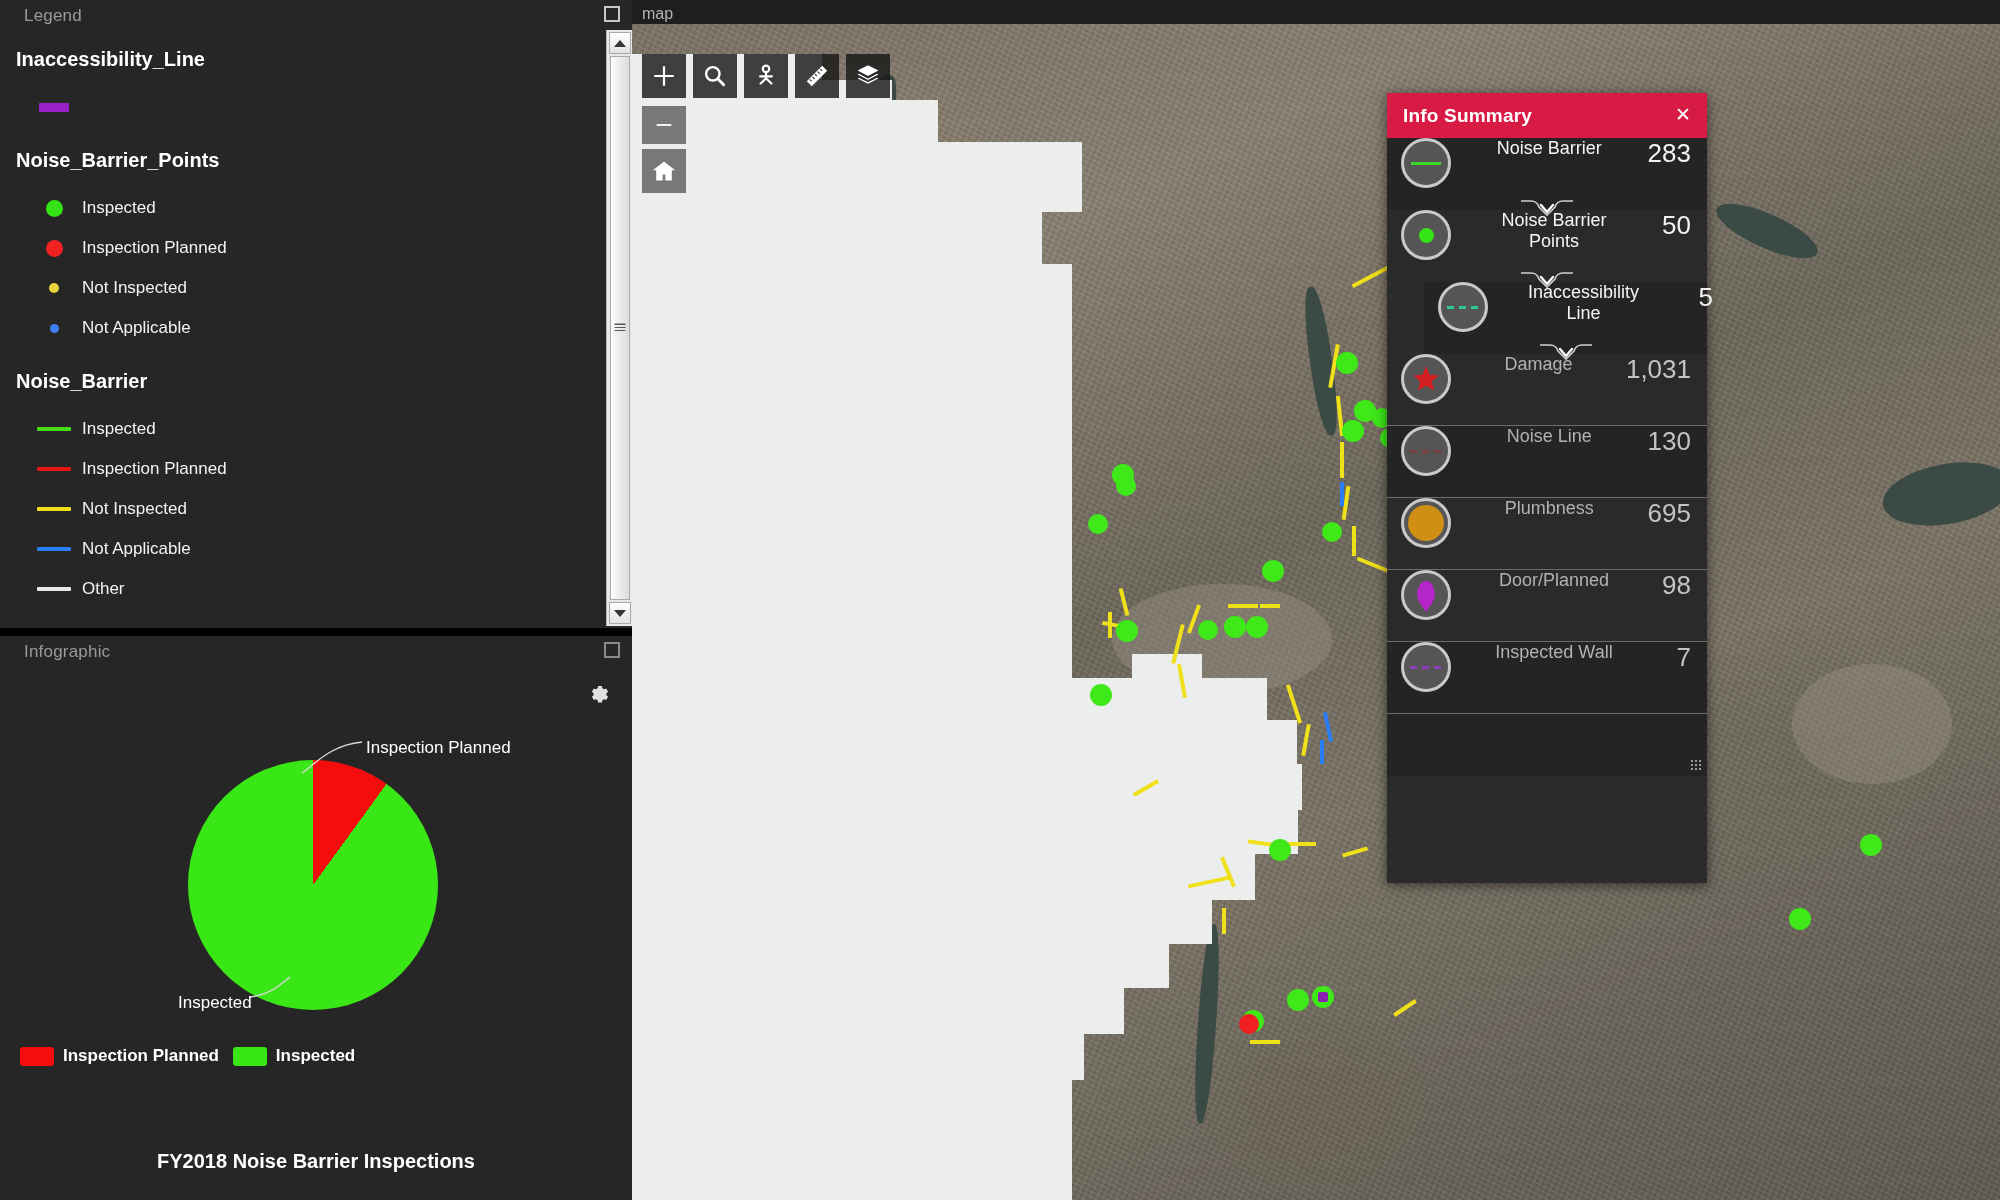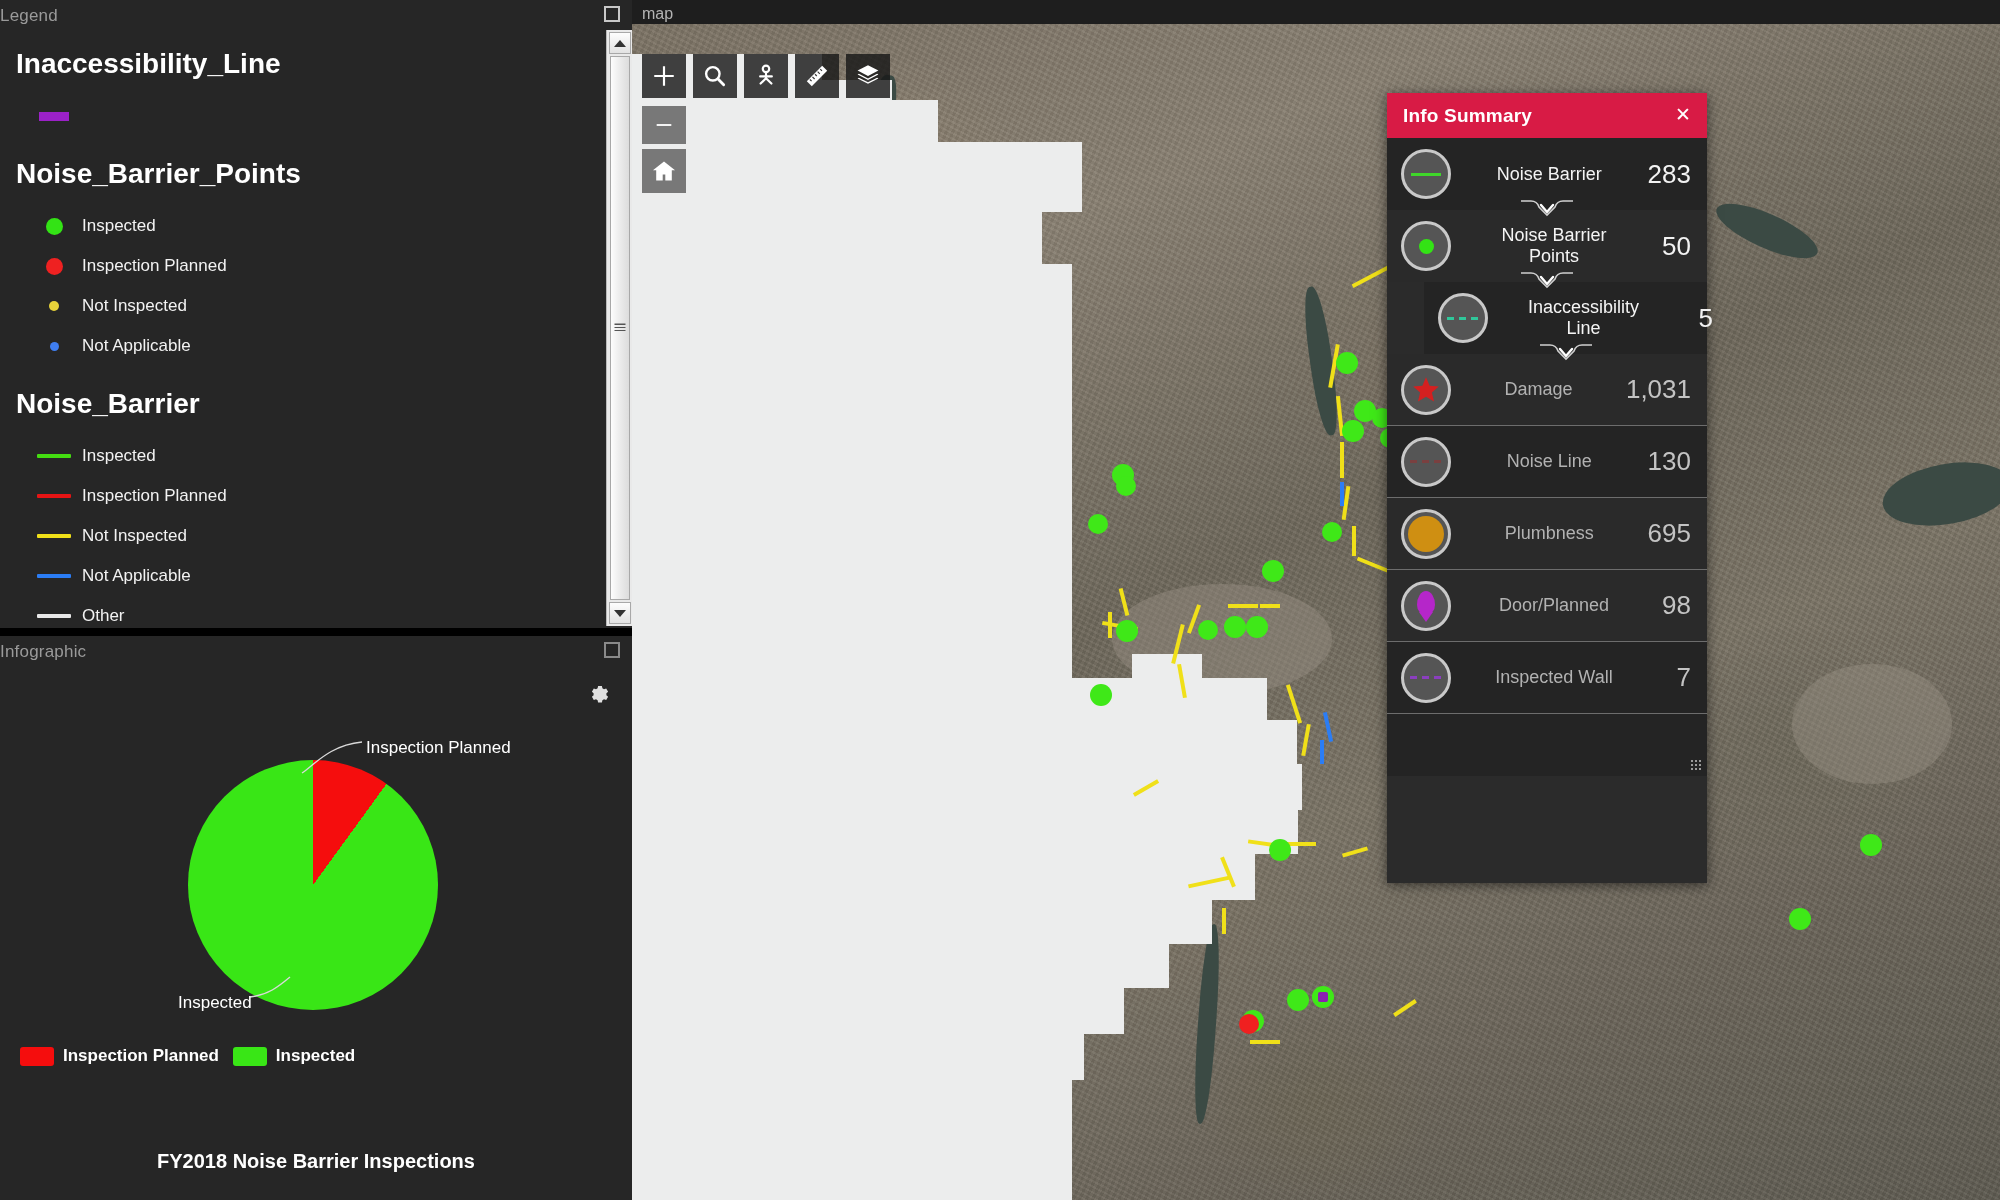--- a/index.html
+++ b/index.html
@@ -17,37 +17,37 @@
     background: #000;
   }
 
   
   .legend-panel {
     position: absolute; left: 0; top: 0; width: 632px; height: 632px;
     background: #262626;
     border-bottom: 4px solid #000;
   }
   .panel-title {
-    position: absolute; left: 0; top: 6px;
+    position: absolute; left: 24px; top: 6px;
     font-size: 17px; color: #9a9a9a; letter-spacing: .2px;
   }
   .panel-restore {
     position: absolute; right: 12px; top: 6px;
     width: 16px; height: 16px;
     border: 2px solid #c8c8c8;
   }
   .panel-restore.dim { border-color: #8a8a8a; }
 
   .legend-body {
     position: absolute; left: 0; top: 30px; right: 28px; bottom: 0;
     padding: 14px 0 0 16px;
     overflow: hidden;
   }
   .layer-title {
-    font-size: 28px; font-weight: bold; color: #fff;
+    font-size: 20px; font-weight: bold; color: #fff;
     margin: 22px 0 16px 0;
   }
   .layer-title.first { margin-top: 4px; }
   .swatch-row {
     display: flex; align-items: center; height: 40px; padding-left: 16px;
   }
   .sw-box {
     width: 44px; flex: 0 0 44px; display: flex; align-items: center; justify-content: center;
   }
   .sw-label { font-size: 17px; color: #f2f2f2; margin-left: 6px; }
@@ -184,21 +184,21 @@
   .summary-head .t {
     margin-left: 16px; font-size: 19px; font-weight: bold; color: #fff; letter-spacing: .2px;
   }
   .summary-close {
     position: absolute; right: 14px; top: 12px; width: 20px; height: 20px;
     color: #fff; font-size: 19px; line-height: 20px; text-align: center;
     font-family: "Liberation Sans", sans-serif;
   }
   .sum-list { position: relative; }
   .sum-row {
-    position: relative; height: 72px; display: flex; align-items: center;
+    position: relative; height: 72px; display: flex; align-items: flex-start;
     background: #242424; border-bottom: 1px solid #6d6d6d; gap: 36px;
   }
   .sum-row.alt { background: #2a2a2a; }
   .sum-icon {
     width: 50px; height: 50px; margin-left: 14px; border-radius: 50%;
     background: #555; border: 3px solid #c9c9c9;
     display: flex; align-items: center; justify-content: center; flex: 0 0 50px;
     position: relative;
   }
   .sum-label {

